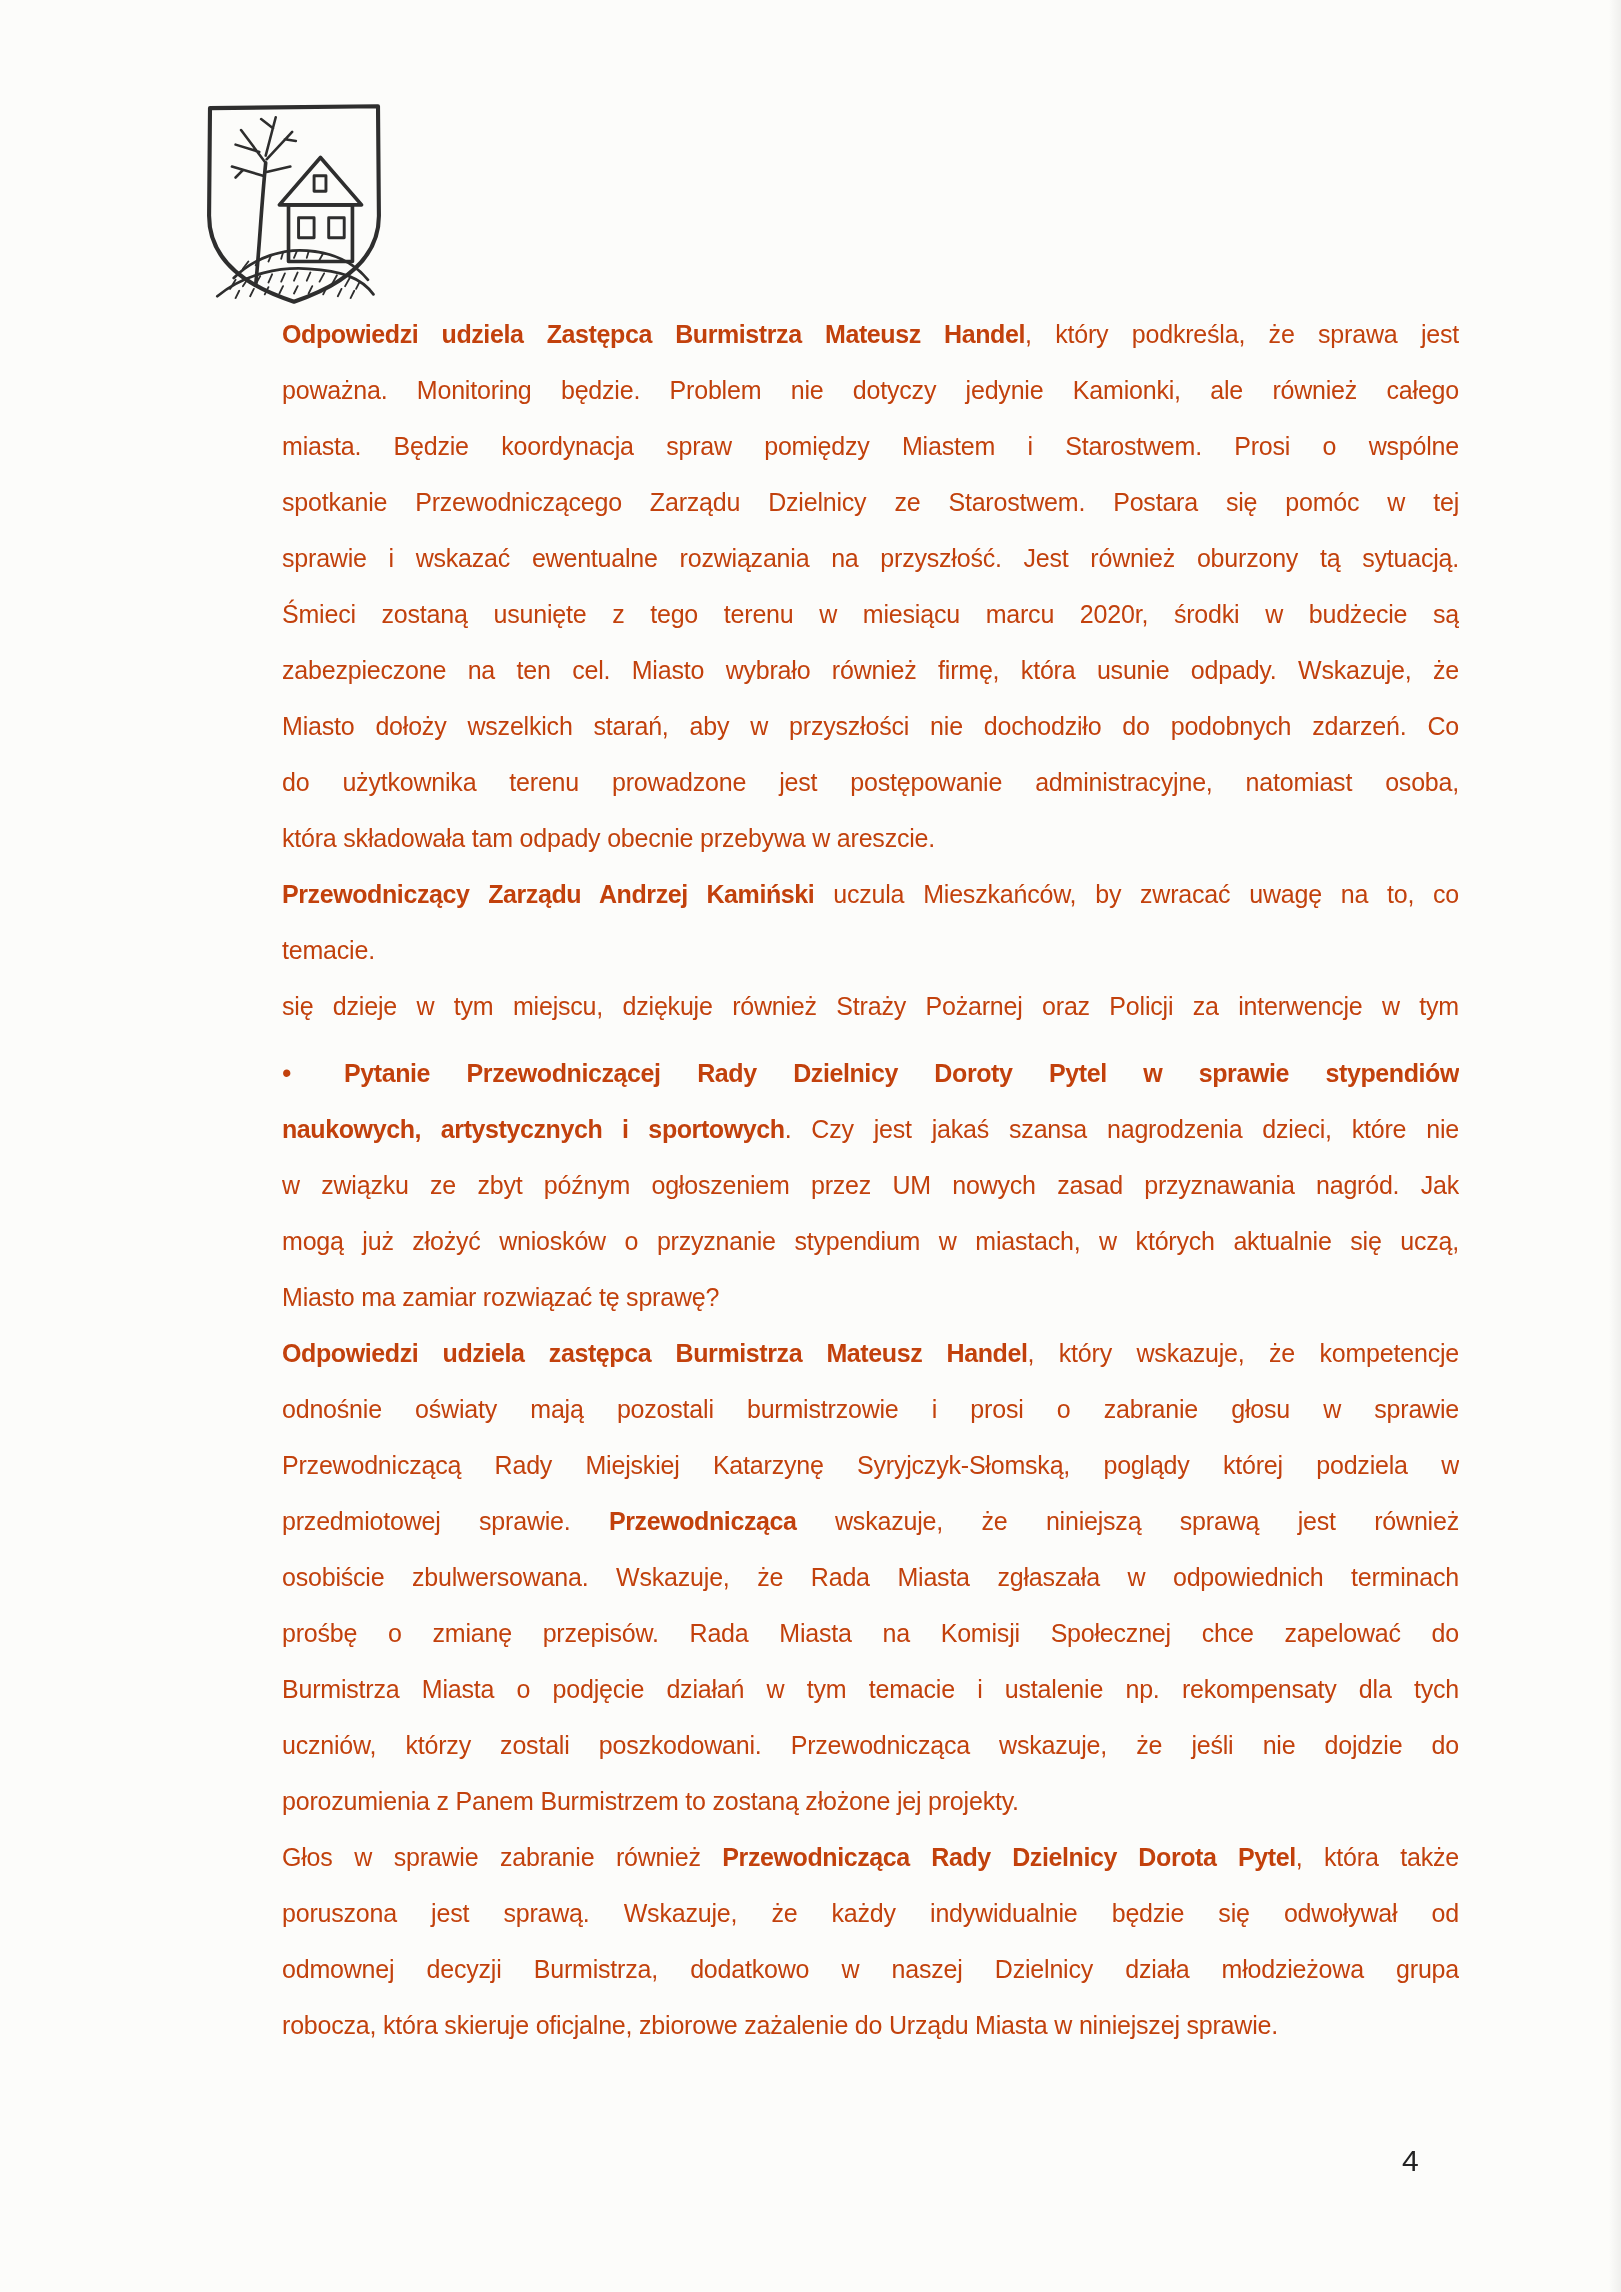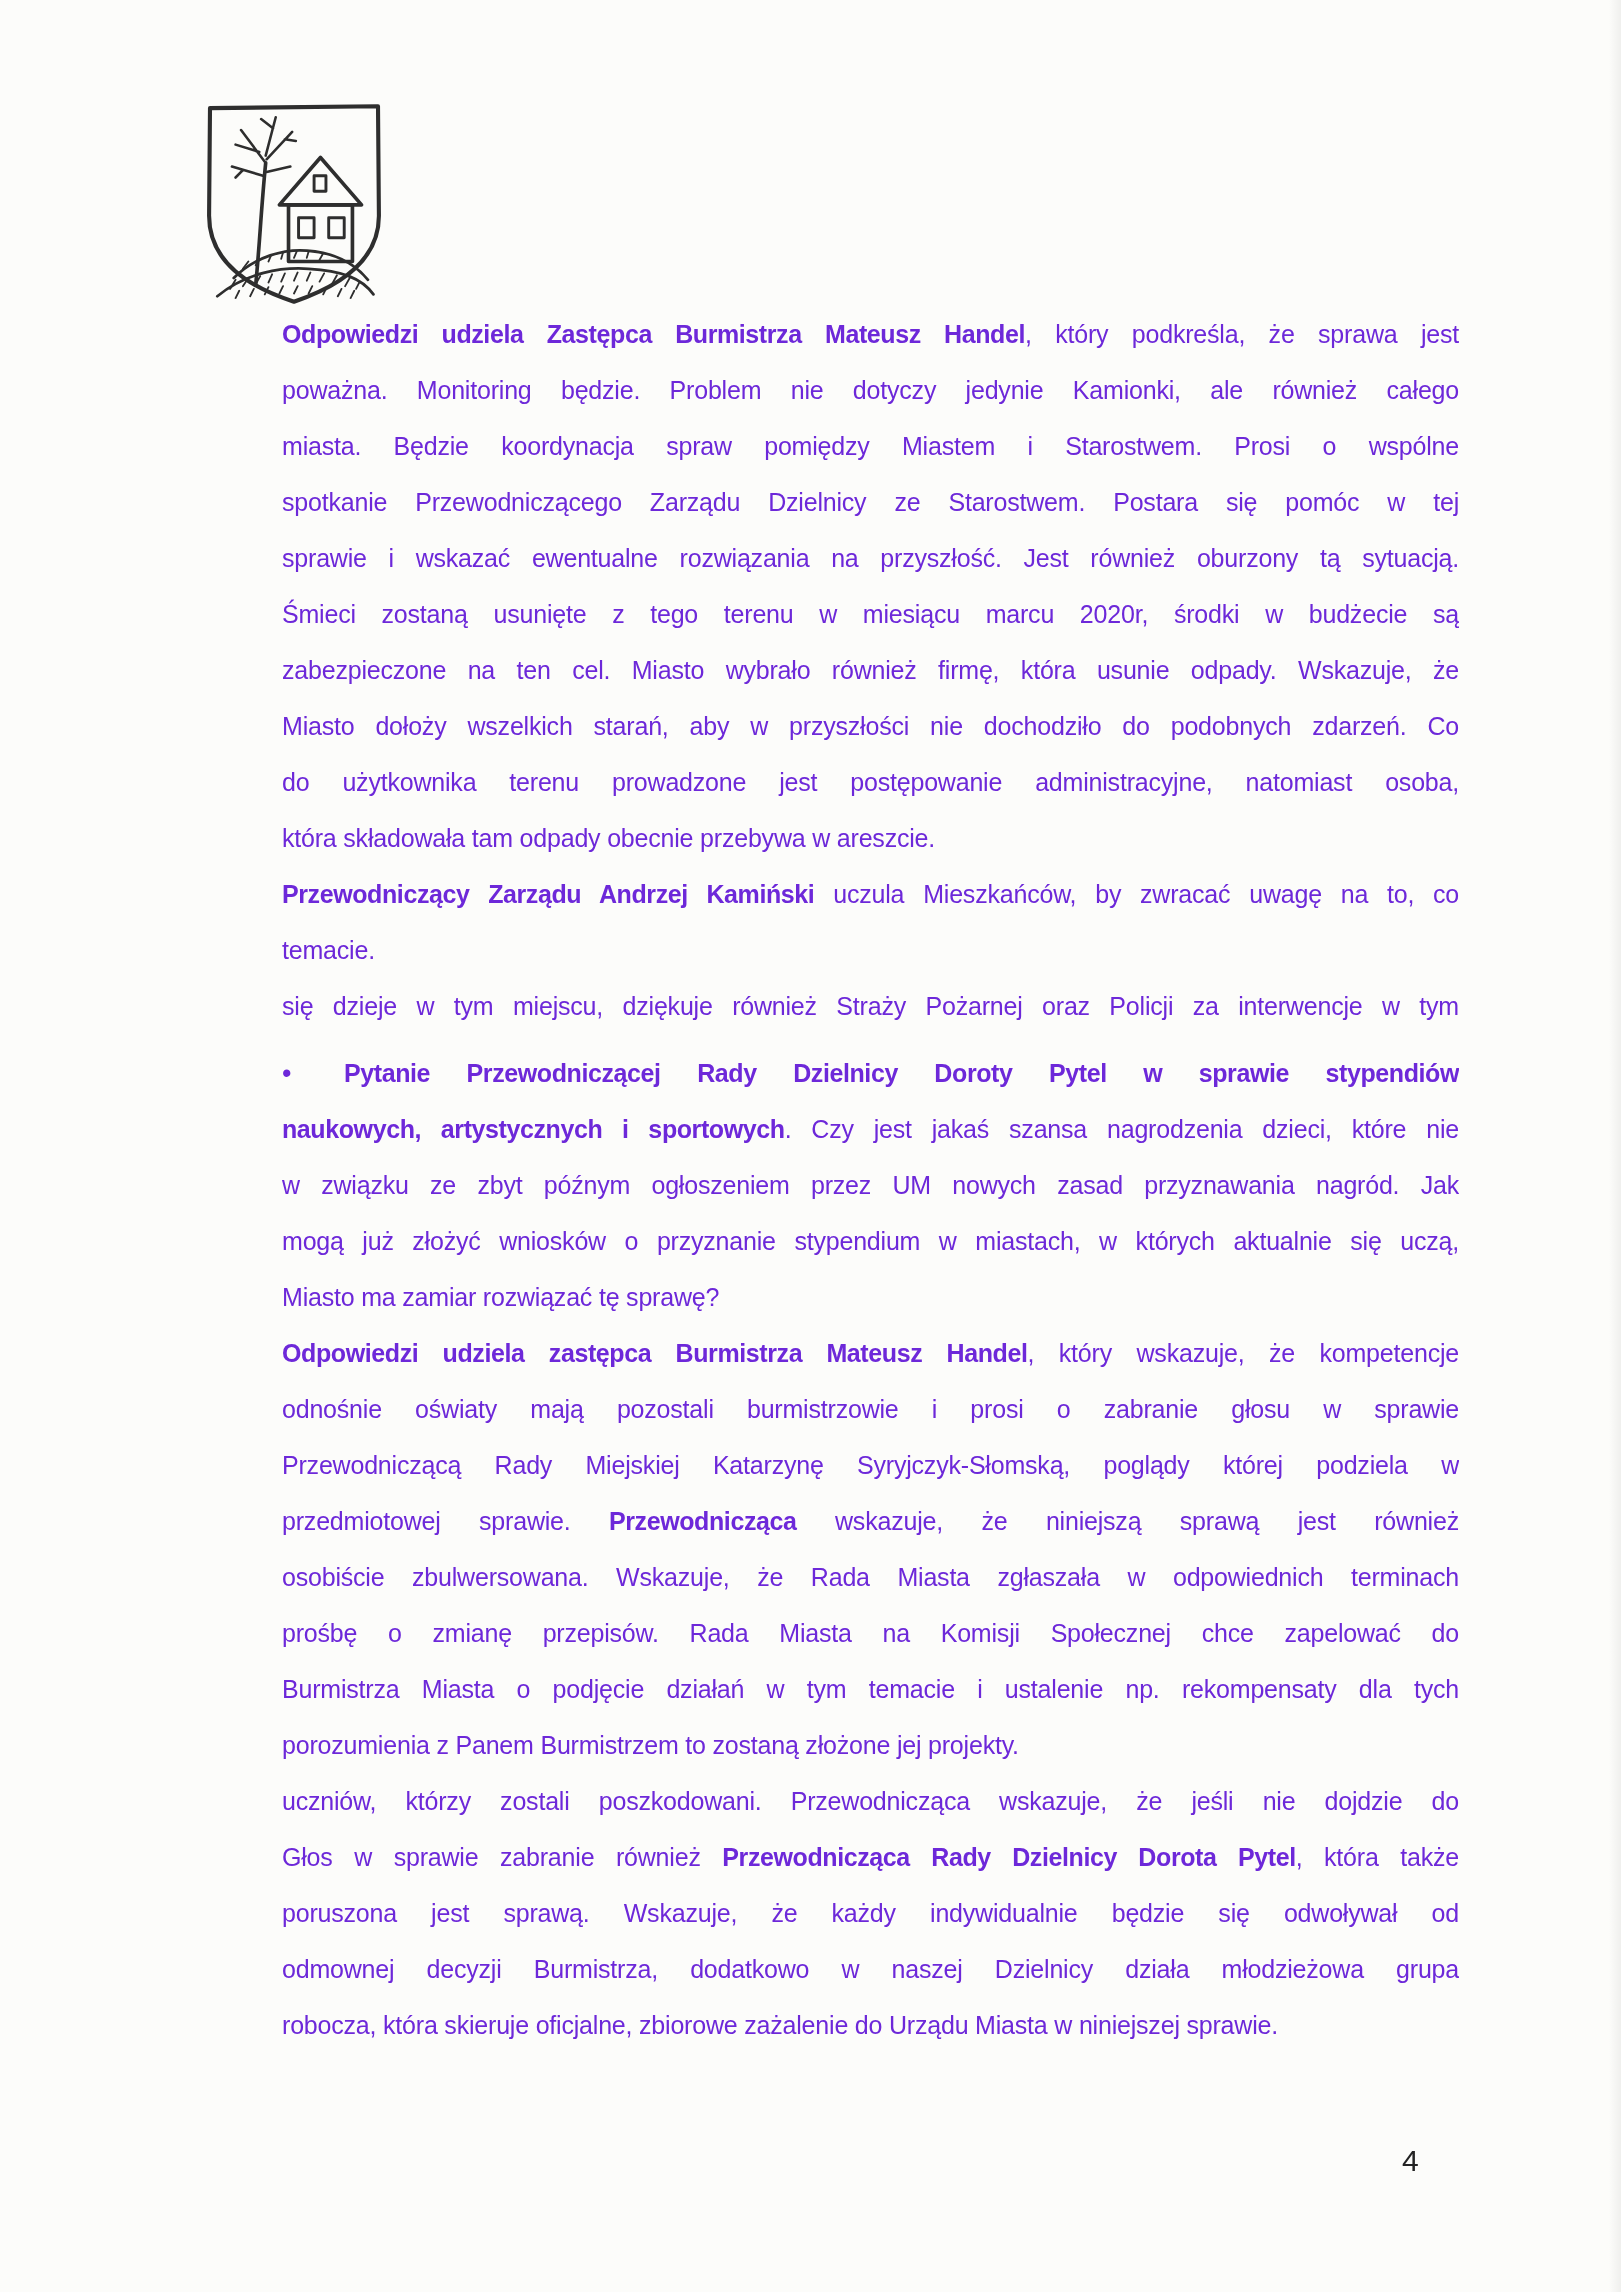--- a/index.html
+++ b/index.html
@@ -32,21 +32,21 @@
     width: 184px;
     height: 210px;
   }
   .doc-body {
     position: absolute;
     left: 282px;
     top: 306px;
     width: 1177px;
     font-size: 25px;
     letter-spacing: -0.2px;
-    color: #6d28d9;
+    color: #c2410c;
   }
   .para { margin: 0; }
   .para.bullet-para { margin-top: 10.7px; }
   .line {
     position: relative;
     height: 56px;
     line-height: 56px;
     text-align: justify;
     text-align-last: justify;
     overflow: hidden;
@@ -139,22 +139,22 @@
         <div class="line last"><span class="seg">Miasto ma zamiar rozwiązać tę sprawę?</span></div>
       </div>
       <div class="para">
         <div class="line"><span class="seg bold">Odpowiedzi udziela zastępca Burmistrza Mateusz Handel</span><span class="seg">, który wskazuje, że kompetencje</span></div>
         <div class="line"><span class="seg">odnośnie oświaty mają pozostali burmistrzowie i prosi o zabranie głosu w sprawie</span></div>
         <div class="line"><span class="seg">Przewodniczącą Rady Miejskiej Katarzynę Syryjczyk-Słomską, poglądy której podziela w</span></div>
         <div class="line"><span class="seg">przedmiotowej sprawie. </span><span class="seg bold">Przewodnicząca</span><span class="seg"> wskazuje, że niniejszą sprawą jest również</span></div>
         <div class="line"><span class="seg">osobiście zbulwersowana. Wskazuje, że Rada Miasta zgłaszała w odpowiednich terminach</span></div>
         <div class="line"><span class="seg">prośbę o zmianę przepisów. Rada Miasta na Komisji Społecznej chce zapelować do</span></div>
         <div class="line"><span class="seg">Burmistrza Miasta o podjęcie działań w tym temacie i ustalenie np. rekompensaty dla tych</span></div>
+        <div class="line"><span class="seg">uczniów, którzy zostali poszkodowani. Przewodnicząca wskazuje, że jeśli nie dojdzie do</span></div>
         <div class="line last"><span class="seg">porozumienia z Panem Burmistrzem to zostaną złożone jej projekty.</span></div>
-        <div class="line"><span class="seg">uczniów, którzy zostali poszkodowani. Przewodnicząca wskazuje, że jeśli nie dojdzie do</span></div>
       </div>
       <div class="para">
         <div class="line"><span class="seg">Głos w sprawie zabranie również </span><span class="seg bold">Przewodnicząca Rady Dzielnicy Dorota Pytel</span><span class="seg">, która także</span></div>
         <div class="line"><span class="seg">poruszona jest sprawą. Wskazuje, że każdy indywidualnie będzie się odwoływał od</span></div>
         <div class="line"><span class="seg">odmownej decyzji Burmistrza, dodatkowo w naszej Dzielnicy działa młodzieżowa grupa</span></div>
         <div class="line last"><span class="seg">robocza, która skieruje oficjalne, zbiorowe zażalenie do Urządu Miasta w niniejszej sprawie.</span></div>
       </div>
     </div>
 
   <div class="page-number">4</div>

